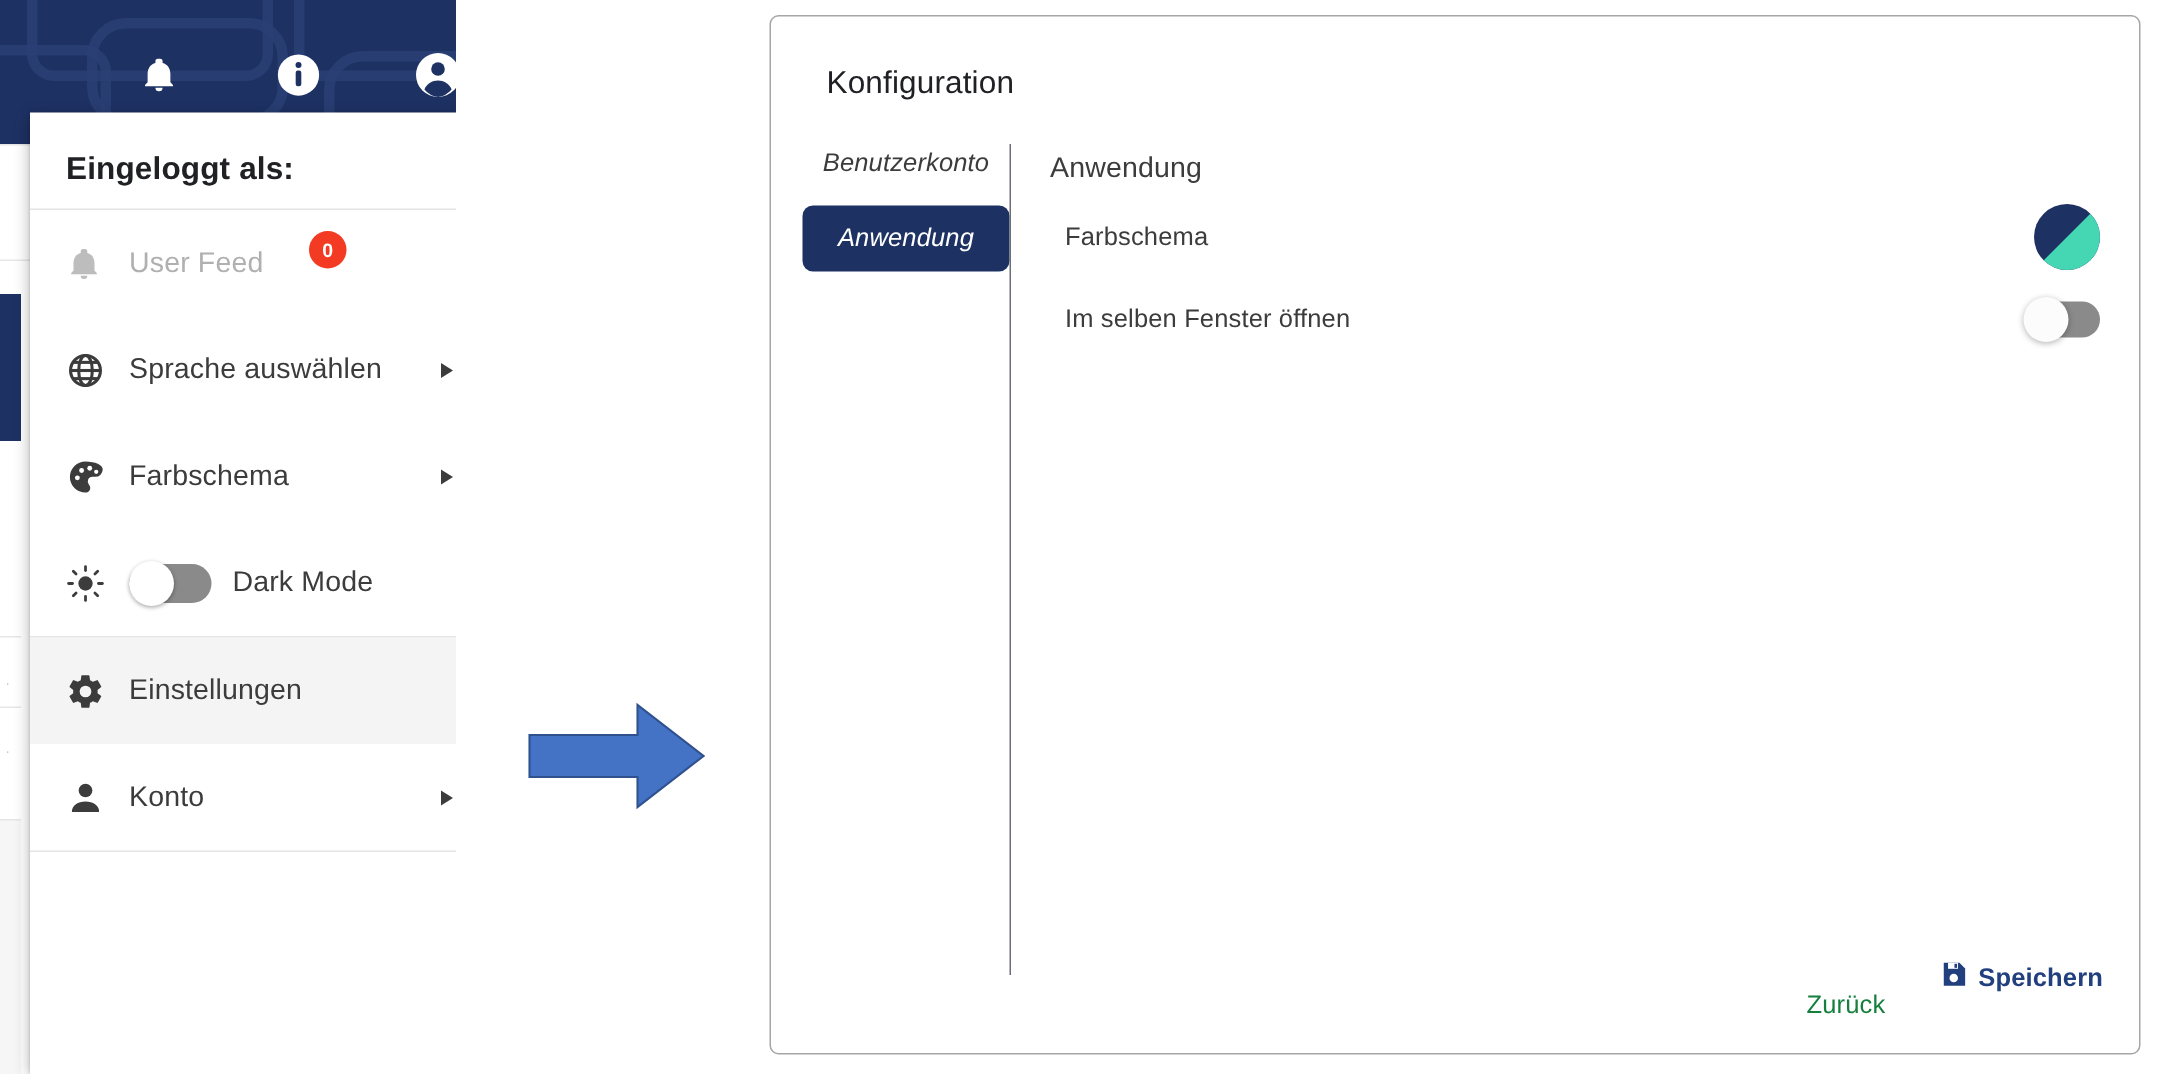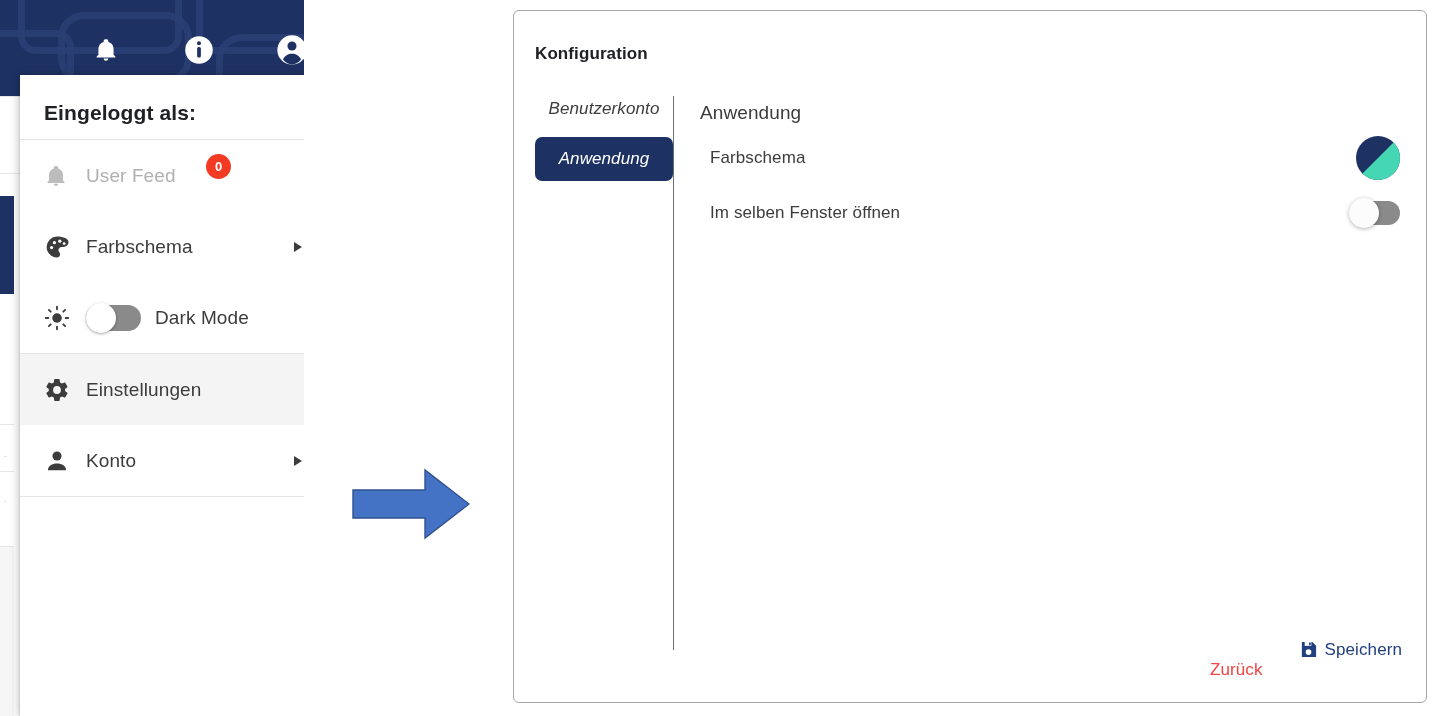--- a/index.html
+++ b/index.html
@@ -214,23 +214,23 @@
     left: 513px; top: 10px;
     width: 914px; height: 693px;
     background: #ffffff;
     border: 1px solid #a6a6a6;
     border-radius: 6px;
     box-sizing: border-box;
     overflow: hidden;
   }
   #dialog-title {
     position: absolute;
-    left: 21px; top: 33px;
-    font-size: 17px;
-    font-weight: bold;
+    left: 37px; top: 33px;
+    font-size: 21px;
+    font-weight: normal;
     color: #202124;
     letter-spacing: .1px;
   }
   #dialog-tabs {
     position: absolute;
     left: 21px; top: 82px;
     width: 138px;
   }
   .tab-item {
     display: block;
@@ -316,30 +316,31 @@
   }
   #dialog-footer {
     position: absolute;
     right: 24px; bottom: 22px;
     display: flex;
     align-items: center;
     gap: 36px;
   }
   #btn-back {
     font-size: 17px;
-    color: #ef4444;
+    color: #15803d;
     letter-spacing: .1px;
     margin-top: 36px;
   }
   #btn-save {
     display: flex;
+    align-items: center;
     gap: 7px;
     font-size: 17px;
     color: #22407e;
-    font-weight: 400;
+    font-weight: 700;
     letter-spacing: .1px;
   }
 </style>
 </head>
 <body>
 
 <div id="app-region">
 
   <div id="app-header">
     <div class="hdr-deco d1"></div>
@@ -394,20 +395,33 @@
     <div class="menu-item disabled">
       <span class="mi-icon">
         <svg width="24" height="26" viewBox="0 0 24 24" fill="currentColor" aria-hidden="true">
           <path d="M12 22a2.2 2.2 0 0 0 2.2-2.2H9.8A2.2 2.2 0 0 0 12 22zm7-5.6v-5.1c0-3.3-1.8-6-4.8-6.7v-.7A1.7 1.7 0 0 0 12.5 2h-1A1.7 1.7 0 0 0 9.8 3.9v.7C6.8 5.3 5 8 5 11.3v5.1l-1.6 1.7v.8h17.2v-.8L19 16.4z"></path>
         </svg>
       </span>
       <span class="mi-label">User Feed</span>
       <span class="mi-badge">0</span>
     </div>
 
+    <div class="menu-item">
+      <span class="mi-icon">
+        <svg width="26" height="26" viewBox="0 0 24 24" fill="none" stroke="currentColor" stroke-width="1.9" aria-hidden="true">
+          <circle cx="12" cy="12" r="9.2"></circle>
+          <ellipse cx="12" cy="12" rx="4.2" ry="9.2"></ellipse>
+          <line x1="2.8" y1="12" x2="21.2" y2="12"></line>
+          <line x1="4.4" y1="7" x2="19.6" y2="7"></line>
+          <line x1="4.4" y1="17" x2="19.6" y2="17"></line>
+        </svg>
+      </span>
+      <span class="mi-label">Sprache auswählen</span>
+      <span class="mi-arrow"></span>
+    </div>
 
     <div class="menu-item">
       <span class="mi-icon">
         <svg width="26" height="26" viewBox="0 0 24 24" fill="currentColor" aria-hidden="true">
           <path d="M12 2.4A9.6 9.6 0 0 0 2.4 12c0 5.3 4.3 9.6 9.6 9.6 1.6 0 2.9-1.3 2.9-2.9 0-.75-.3-1.43-.77-1.93a2.9 2.9 0 0 1 2.13-4.87h1.74A4.6 4.6 0 0 0 22.6 7.3C22.6 4.6 18 2.4 12 2.4z"></path>
           <circle cx="7" cy="12.5" r="1.5" fill="#ffffff"></circle>
           <circle cx="9.6" cy="8" r="1.5" fill="#ffffff"></circle>
           <circle cx="14.6" cy="6.6" r="1.5" fill="#ffffff"></circle>
           <circle cx="18.6" cy="8.8" r="1.3" fill="#ffffff"></circle>
         </svg>

